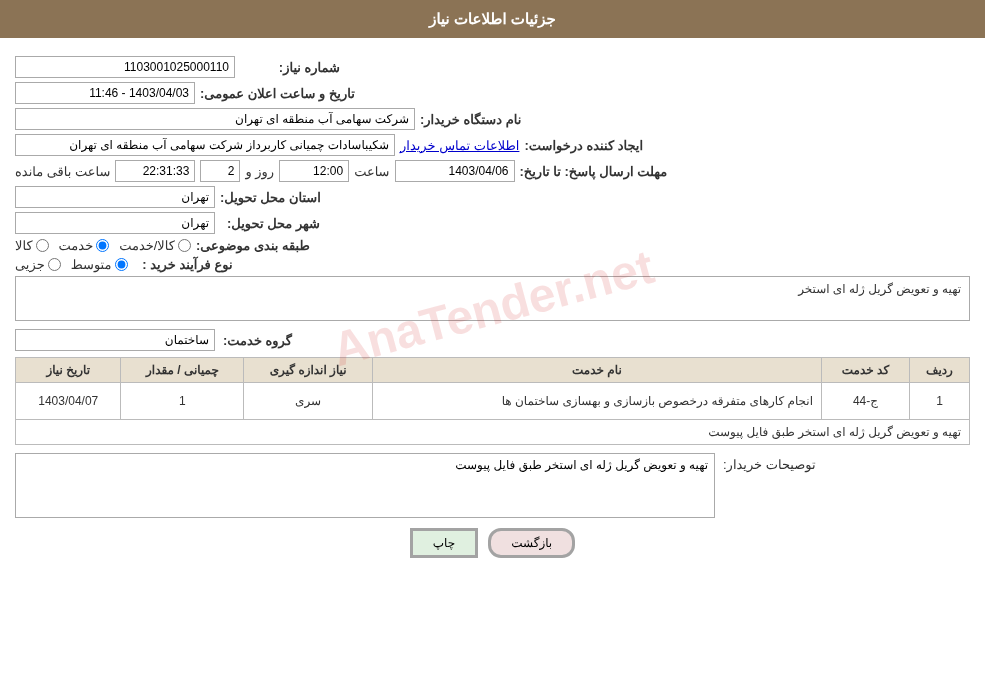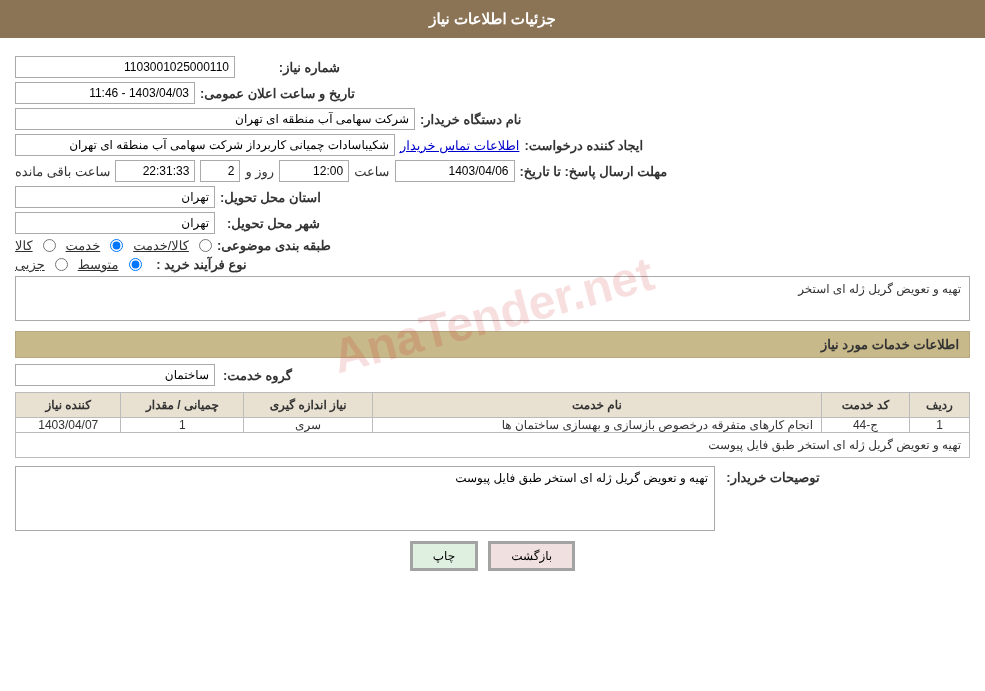--- a/index.html
+++ b/index.html
@@ -58,22 +58,21 @@
     }
     .radio-group {
       display: flex;
       gap: 10px;
       align-items: center;
       direction: rtl;
     }
     .radio-item {
       display: flex;
       align-items: center;
-      gap: 10px;
-      text-decoration: underline;
+      gap: 3px;
     }
     .note-text {
       font-size: 12px;
       color: #333;
     }
     .section-divider {
       background: #c8b98a;
       border: 1px solid #b8a882;
       padding: 5px 10px;
       font-weight: bold;
@@ -97,21 +96,21 @@
     }
     .services-table th {
       background: #e8e0d0;
       border: 1px solid #bbb;
       padding: 5px 8px;
       text-align: center;
       font-weight: bold;
     }
     .services-table td {
       border: 1px solid #bbb;
-      padding: 0 8px;
+      padding: 11px 8px;
       text-align: center;
     }
     .services-table td.td-name {
       text-align: right;
     }
     .tosih-box {
       width: 100%;
       border: 1px solid #aaa;
       padding: 4px 6px;
       min-height: 60px;
@@ -123,25 +122,25 @@
       resize: none;
     }
     .tosih-section {
       display: flex;
       align-items: flex-start;
       gap: 8px;
       justify-content: flex-end;
       margin-bottom: 8px;
     }
     .tosih-label {
-      font-weight: bold;
+      font-weight: normal;
       color: #333;
       white-space: nowrap;
       min-width: 100px;
-      text-align: center;
+      text-align: left;
       padding-top: 4px;
     }
     .button-row {
       display: flex;
       justify-content: center;
       gap: 10px;
       margin-top: 10px;
       margin-bottom: 10px;
     }
     .btn {
@@ -150,20 +149,21 @@
       font-size: 12px;
       cursor: pointer;
       border: 3px solid #a3a3a3;
       background: #e8e8e8;
     }
     .btn-print {
       background: #e0f0e0;
     }
     .btn-back {
       background: #f0e0e0;
+      border-radius: 13px;
     }
     .watermark-container {
       position: relative;
     }
     .watermark {
       position: absolute;
       top: 50%;
       left: 50%;
       transform: translate(-50%, -50%) rotate(-15deg);
       opacity: 0.12;
@@ -257,38 +257,35 @@
         </label>
       </div>
     </div>
 
     <div style="margin-bottom:8px;">
       <div style="border:1px solid #aaa; padding:5px 8px; min-height:45px; background:#fff; text-align:right; font-size:12px; direction:rtl;">
         <span>تهیه و تعویض گریل ژله ای استخر</span>
       </div>
     </div>
 
-    <div class="section-divider">
-      <span>اطلاعات خدمات مورد نیاز</span>
-    </div>
 
     <div class="group-row">
       <span style="font-weight:bold;">گروه خدمت:</span>
       <input type="text" class="input-field" style="width: 200px;" value="ساختمان">
     </div>
 
     <table class="services-table">
       <thead>
         <tr>
           <th>ردیف</th>
           <th>کد خدمت</th>
           <th>نام خدمت</th>
           <th>نیاز اندازه گیری</th>
           <th>چمیانی / مقدار</th>
-          <th>کننده نیاز</th>
+          <th>تاریخ نیاز</th>
         </tr>
       </thead>
       <tbody>
         <tr>
           <td>1</td>
           <td>ج-44</td>
           <td class="td-name">انجام کارهای متفرقه درخصوص بازسازی و بهسازی ساختمان ها</td>
           <td>سری</td>
           <td>1</td>
           <td>1403/04/07</td>

